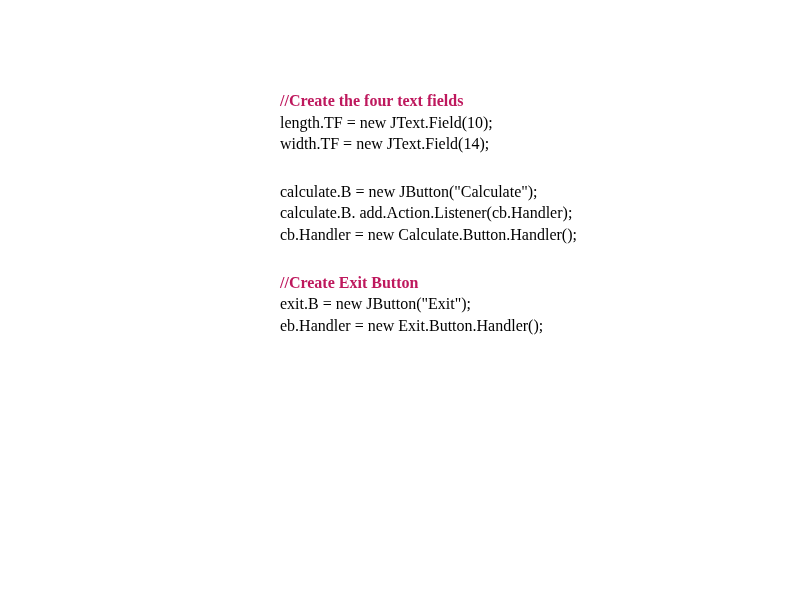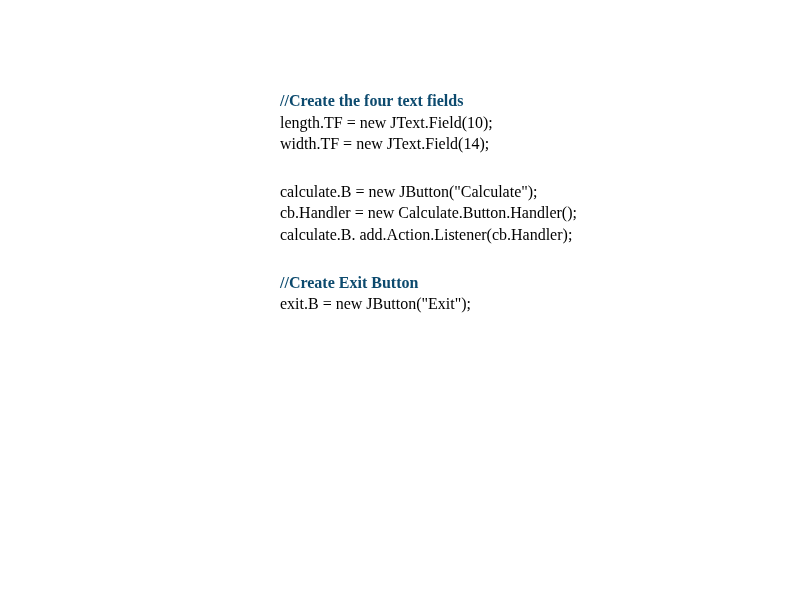--- a/index.html
+++ b/index.html
@@ -16,41 +16,42 @@
     position: absolute;
     left: 280px;
     top: 90px;
     line-height: 1.35;
   }
   .block {
     margin-bottom: 26px;
   }
   .comment {
     font-weight: bold;
-    color: #0c4a6e;
+    color: #be185d;
   }
   .line {
     white-space: nowrap;
   }
 </style>
 </head>
 <body>
 
 <div class="content">
 
   <div class="block">
     <div class="line comment">//Create the four text fields</div>
     <div class="line">length.TF = new JText.Field(10);</div>
     <div class="line">width.TF = new JText.Field(14);</div>
   </div>
 
   <div class="block">
     <div class="line">calculate.B = new JButton("Calculate");</div>
+    <div class="line"> calculate.B. add.Action.Listener(cb.Handler);</div>
     <div class="line">cb.Handler = new Calculate.Button.Handler();</div>
-    <div class="line"> calculate.B. add.Action.Listener(cb.Handler);</div>
   </div>
 
   <div class="block">
     <div class="line comment">//Create Exit Button</div>
     <div class="line">exit.B = new JButton("Exit");</div>
+    <div class="line">eb.Handler = new Exit.Button.Handler();</div>
   </div>
 
 </div>
 
 </body></html>

